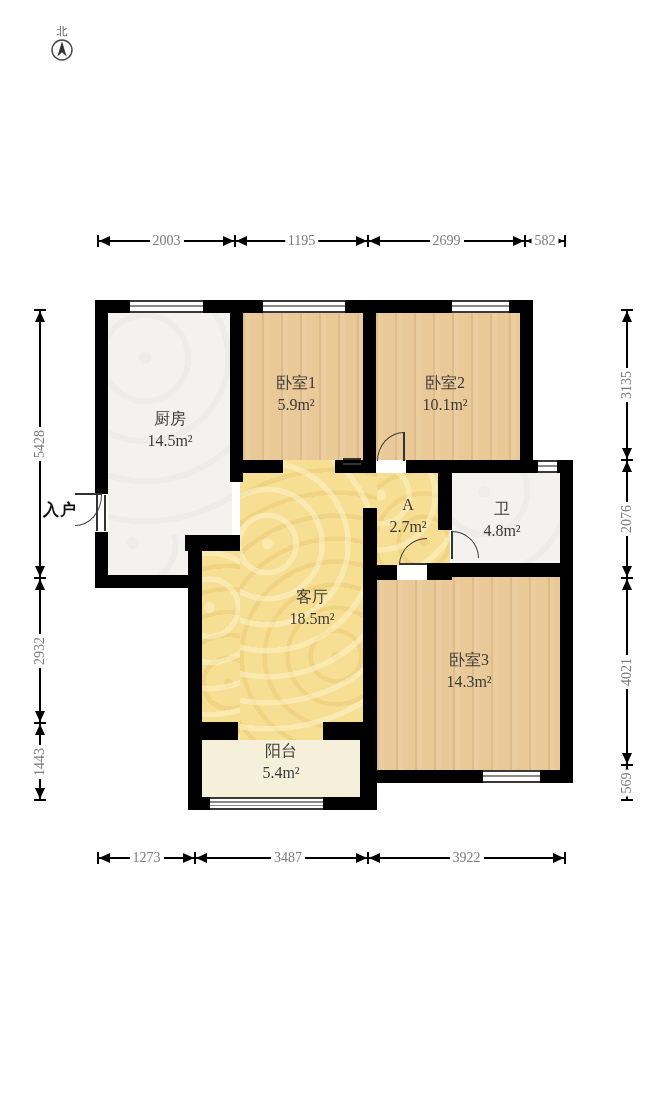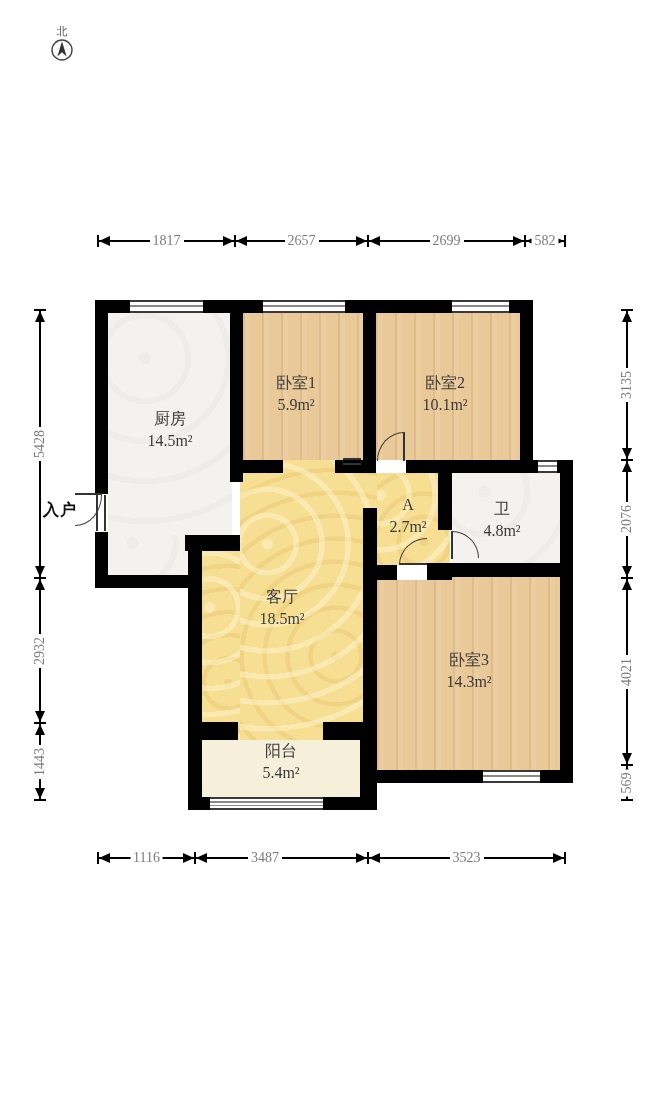--- a/index.html
+++ b/index.html
@@ -72,21 +72,21 @@
       <div class="room-label" style="left: 408px; top: 516px;">
         <div>A</div>
         <div>2.7m²</div>
       </div>
       <div class="room tile" style="left: 452px; top: 473px; width: 108px; height: 92px; position: absolute;"></div>
       <div class="room-label" style="left: 502px; top: 520px;">
         <div>卫</div>
         <div>4.8m²</div>
       </div>
       <div class="room yellow" style="left: 240px; top: 460px; width: 137px; height: 280px; position: absolute;"></div>
-      <div class="room-label" style="left: 282px; top: 608px;">
+      <div class="room-label" style="left: 312px; top: 608px;">
         <div>客厅</div>
         <div>18.5m²</div>
       </div>
       <div class="room yellow" style="left: 202px; top: 551px; width: 38px; height: 189px; position: absolute;"></div>
       <div class="room wood" style="left: 377px; top: 577px; width: 183px; height: 193px; position: absolute;"></div>
       <div class="room-label" style="left: 469px; top: 671px;">
         <div>卧室3</div>
         <div>14.3m²</div>
       </div>
       <div class="room balcony-floor" style="left: 202px; top: 740px; width: 158px; height: 57px; position: absolute;"></div>
@@ -136,57 +136,57 @@
       <div class="leaf" style="left: 451px; top: 531px; width: 2px; height: 28px; position: absolute;"></div>
       <div class="arc ne" style="left: 452px; top: 531px; width: 27px; height: 27px; position: absolute;"></div>
       <div class="gap" style="left: 397px; top: 565px; width: 30px; height: 15px; position: absolute;"></div>
       <div class="leaf" style="left: 399px; top: 563px; width: 28px; height: 2px; position: absolute;"></div>
       <div class="arc nw" style="left: 399px; top: 538px; width: 28px; height: 27px; position: absolute;"></div>
       <div class="dim-line" style="left: 98px; top: 240px; width: 137px; height: 2px; position: absolute;"></div>
       <div class="tick" style="left: 97px; top: 235px; width: 2px; height: 12px; position: absolute;"></div>
       <div class="tick" style="left: 234px; top: 235px; width: 2px; height: 12px; position: absolute;"></div>
       <div class="arr" style="left: 99px; top: 236px; border-top: 5px solid transparent; border-bottom: 5px solid transparent; border-right: 11px solid rgb(0, 0, 0);"></div>
       <div class="arr" style="left: 223px; top: 236px; border-top: 5px solid transparent; border-bottom: 5px solid transparent; border-left: 11px solid rgb(0, 0, 0);"></div>
-      <div class="dim-label" style="left: 166.5px; top: 241px;">1817</div>
+      <div class="dim-label" style="left: 166.5px; top: 241px;">2003</div>
       <div class="dim-line" style="left: 235px; top: 240px; width: 133px; height: 2px; position: absolute;"></div>
       <div class="tick" style="left: 234px; top: 235px; width: 2px; height: 12px; position: absolute;"></div>
       <div class="tick" style="left: 367px; top: 235px; width: 2px; height: 12px; position: absolute;"></div>
       <div class="arr" style="left: 236px; top: 236px; border-top: 5px solid transparent; border-bottom: 5px solid transparent; border-right: 11px solid rgb(0, 0, 0);"></div>
       <div class="arr" style="left: 356px; top: 236px; border-top: 5px solid transparent; border-bottom: 5px solid transparent; border-left: 11px solid rgb(0, 0, 0);"></div>
-      <div class="dim-label" style="left: 301.5px; top: 241px;">2657</div>
+      <div class="dim-label" style="left: 301.5px; top: 241px;">1195</div>
       <div class="dim-line" style="left: 368px; top: 240px; width: 157px; height: 2px; position: absolute;"></div>
       <div class="tick" style="left: 367px; top: 235px; width: 2px; height: 12px; position: absolute;"></div>
       <div class="tick" style="left: 524px; top: 235px; width: 2px; height: 12px; position: absolute;"></div>
       <div class="arr" style="left: 369px; top: 236px; border-top: 5px solid transparent; border-bottom: 5px solid transparent; border-right: 11px solid rgb(0, 0, 0);"></div>
       <div class="arr" style="left: 513px; top: 236px; border-top: 5px solid transparent; border-bottom: 5px solid transparent; border-left: 11px solid rgb(0, 0, 0);"></div>
       <div class="dim-label" style="left: 446.5px; top: 241px;">2699</div>
       <div class="dim-line" style="left: 525px; top: 240px; width: 40px; height: 2px; position: absolute;"></div>
       <div class="tick" style="left: 524px; top: 235px; width: 2px; height: 12px; position: absolute;"></div>
       <div class="tick" style="left: 564px; top: 235px; width: 2px; height: 12px; position: absolute;"></div>
       <div class="arr" style="left: 526px; top: 236px; border-top: 5px solid transparent; border-bottom: 5px solid transparent; border-right: 11px solid rgb(0, 0, 0);"></div>
       <div class="arr" style="left: 553px; top: 236px; border-top: 5px solid transparent; border-bottom: 5px solid transparent; border-left: 11px solid rgb(0, 0, 0);"></div>
       <div class="dim-label" style="left: 545px; top: 241px;">582</div>
       <div class="dim-line" style="left: 98px; top: 857px; width: 97px; height: 2px; position: absolute;"></div>
       <div class="tick" style="left: 97px; top: 852px; width: 2px; height: 12px; position: absolute;"></div>
       <div class="tick" style="left: 194px; top: 852px; width: 2px; height: 12px; position: absolute;"></div>
       <div class="arr" style="left: 99px; top: 853px; border-top: 5px solid transparent; border-bottom: 5px solid transparent; border-right: 11px solid rgb(0, 0, 0);"></div>
       <div class="arr" style="left: 183px; top: 853px; border-top: 5px solid transparent; border-bottom: 5px solid transparent; border-left: 11px solid rgb(0, 0, 0);"></div>
-      <div class="dim-label" style="left: 146.5px; top: 858px;">1116</div>
+      <div class="dim-label" style="left: 146.5px; top: 858px;">1273</div>
       <div class="dim-line" style="left: 195px; top: 857px; width: 173px; height: 2px; position: absolute;"></div>
       <div class="tick" style="left: 194px; top: 852px; width: 2px; height: 12px; position: absolute;"></div>
       <div class="tick" style="left: 367px; top: 852px; width: 2px; height: 12px; position: absolute;"></div>
       <div class="arr" style="left: 196px; top: 853px; border-top: 5px solid transparent; border-bottom: 5px solid transparent; border-right: 11px solid rgb(0, 0, 0);"></div>
       <div class="arr" style="left: 356px; top: 853px; border-top: 5px solid transparent; border-bottom: 5px solid transparent; border-left: 11px solid rgb(0, 0, 0);"></div>
-      <div class="dim-label" style="left: 265px; top: 858px;">3487</div>
+      <div class="dim-label" style="left: 288px; top: 858px;">3487</div>
       <div class="dim-line" style="left: 368px; top: 857px; width: 197px; height: 2px; position: absolute;"></div>
       <div class="tick" style="left: 367px; top: 852px; width: 2px; height: 12px; position: absolute;"></div>
       <div class="tick" style="left: 564px; top: 852px; width: 2px; height: 12px; position: absolute;"></div>
       <div class="arr" style="left: 369px; top: 853px; border-top: 5px solid transparent; border-bottom: 5px solid transparent; border-right: 11px solid rgb(0, 0, 0);"></div>
       <div class="arr" style="left: 553px; top: 853px; border-top: 5px solid transparent; border-bottom: 5px solid transparent; border-left: 11px solid rgb(0, 0, 0);"></div>
-      <div class="dim-label" style="left: 466.5px; top: 858px;">3523</div>
+      <div class="dim-label" style="left: 466.5px; top: 858px;">3922</div>
       <div class="dim-line" style="left: 39px; top: 310px; width: 2px; height: 268px; position: absolute;"></div>
       <div class="tick" style="left: 34px; top: 309px; width: 12px; height: 2px; position: absolute;"></div>
       <div class="tick" style="left: 34px; top: 577px; width: 12px; height: 2px; position: absolute;"></div>
       <div class="arr" style="left: 35px; top: 311px; border-left: 5px solid transparent; border-right: 5px solid transparent; border-bottom: 11px solid rgb(0, 0, 0);"></div>
       <div class="arr" style="left: 35px; top: 566px; border-left: 5px solid transparent; border-right: 5px solid transparent; border-top: 11px solid rgb(0, 0, 0);"></div>
       <div class="dim-label vert" style="left: 40px; top: 444px;">5428</div>
       <div class="dim-line" style="left: 39px; top: 578px; width: 2px; height: 145px; position: absolute;"></div>
       <div class="tick" style="left: 34px; top: 577px; width: 12px; height: 2px; position: absolute;"></div>
       <div class="tick" style="left: 34px; top: 722px; width: 12px; height: 2px; position: absolute;"></div>
       <div class="arr" style="left: 35px; top: 579px; border-left: 5px solid transparent; border-right: 5px solid transparent; border-bottom: 11px solid rgb(0, 0, 0);"></div>

